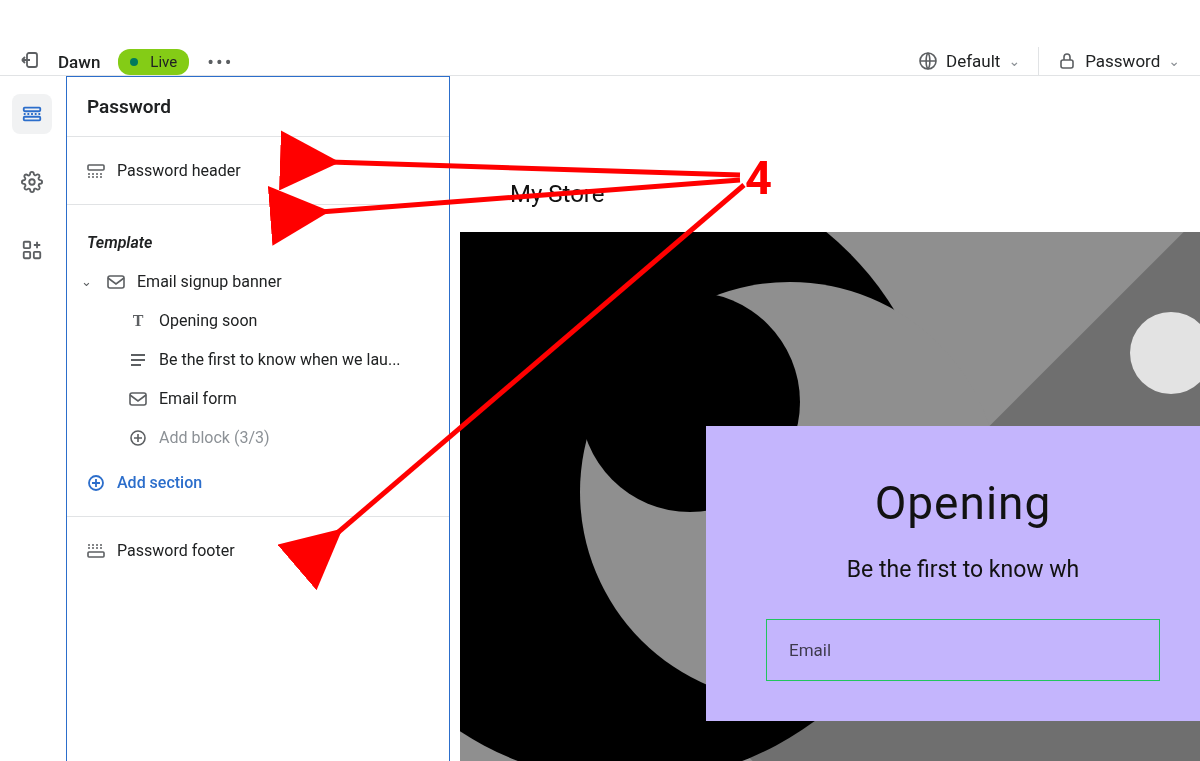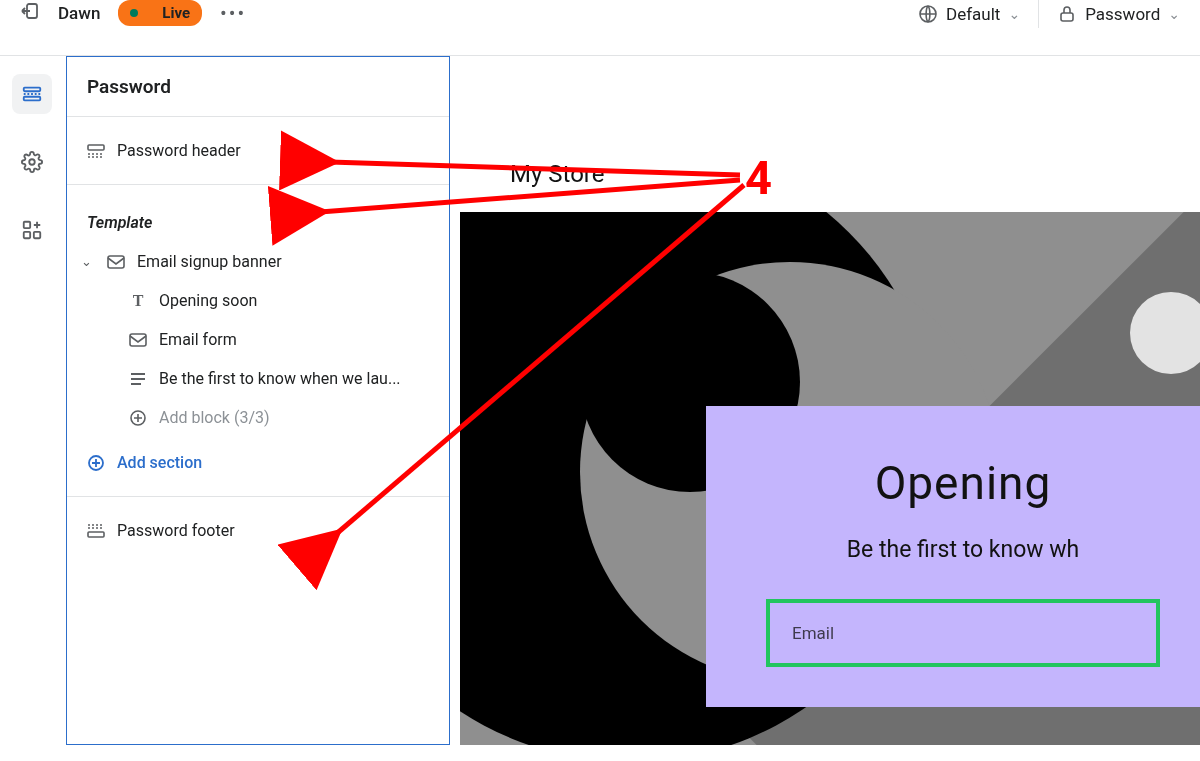--- a/index.html
+++ b/index.html
@@ -1,21 +1,21 @@
 <!DOCTYPE html>
 <html><head>
 <meta charset="utf-8">
 <style>
   * { box-sizing: border-box; margin: 0; padding: 0; }
   body { font-family: -apple-system, BlinkMacSystemFont, "Segoe UI", Roboto, Helvetica, Arial, sans-serif; width:1200px; height:761px; overflow:hidden; background:#fff; color:#202223; }
-  .topbar { height:56px; border-bottom:1px solid #e1e3e5; display:flex; align-items:flex-start; padding:0 20px; justify-content:space-between; }
+  .topbar { height:76px; border-bottom:1px solid #e1e3e5; display:flex; align-items:flex-end; padding:0 20px; justify-content:space-between; }
   .topbar-left, .topbar-right { display:flex; align-items:center; gap:18px; }
   .exit-icon svg { width:20px; height:20px; color:#5c5f62; }
   .theme-name { font-size:17px; font-weight:500; color:#202223; }
-  .badge-live { display:flex; align-items:center; gap:24px; background:#f97316; color:#202223; padding:4px 12px; border-radius:12px; font-size:15px; font-weight:700; }
+  .badge-live { display:flex; align-items:center; gap:12px; background:#84cc16; color:#202223; padding:4px 12px; border-radius:12px; font-size:15px; font-weight:400; }
   .dot-green { width:8px; height:8px; border-radius:50%; background:#007a5c; }
   .kebab { font-size:20px; color:#5c5f62; letter-spacing:2px; cursor:pointer; }
   .top-drop { display:flex; align-items:center; gap:8px; font-size:17px; color:#202223; cursor:pointer; }
   .top-drop .ico { width:20px; height:20px; color:#5c5f62; display:flex; align-items:center; justify-content:center;}
   .divider-v { width:1px; height:28px; background:#e1e3e5; }
   .chev { color:#8c9196; font-size:14px;}
   .body-row { display:flex; height:689px; }
   .iconrail { width:64px; display:flex; flex-direction:column; align-items:center; padding-top:18px; gap:28px; }
   .rail-btn { width:40px; height:40px; border-radius:8px; display:flex; align-items:center; justify-content:center; color:#5c5f62; cursor:pointer;}
   .rail-btn.active { background:#f1f2f3; color:#2c6ecb; }
@@ -36,21 +36,21 @@
   .pv-header{ position:absolute; left:60px; top:56px; font-size:24px; color:#121212;margin-top:48px; }
   .pv-hero{ position:absolute; left:10px; top:156px; right:0; height:600px; background:#8f8f8f; overflow:hidden;}
   .shape1{position:absolute; width:620px; height:620px; border-radius:50%; background:#000; left:-140px; top:-70px;}
   .shape2{position:absolute; width:420px; height:420px; border-radius:50%; background:#8f8f8f; left:120px; top:50px;}
   .shape3{position:absolute; width:220px; height:220px; border-radius:50%; background:#000; left:120px; top:60px;}
   .shape4{position:absolute; width:900px; height:900px; transform:rotate(45deg); background:#6f6f6f; left:430px; top:30px;}
   .shape5{position:absolute; width:82px; height:82px; border-radius:50%; background:#e3e3e3; left:670px; top:80px;}
   .pv-card{position:absolute; left:256px; right:0; top:350px; background:#c4b5fd; padding:50px 40px 40px 60px;}
   .pv-title{font-size:46px; color:#121212; text-align:center; letter-spacing:1px;}
   .pv-sub{font-size:23px; color:#121212; margin-top:26px; text-align:center;}
-  .pv-email{margin-top:36px; border:4px solid #22c55e; padding:20px 22px; font-size:17px; color:rgba(18,18,18,0.75); }
+  .pv-email{margin-top:36px; border:1px solid #22c55e; padding:20px 22px; font-size:17px; color:rgba(18,18,18,0.75); }
   .anno-num{ color:#ff0000; font-size:47px; font-weight:700; position:absolute; left:745px; top:150px;}
   svg.arrows{position:absolute; left:0; top:0; width:1200px; height:761px; pointer-events:none;}
 </style>
 </head>
 <body>
 
 <div class="topbar">
   <div class="topbar-left">
     <span class="exit-icon">
       <svg viewBox="0 0 20 20" fill="none" stroke="currentColor" stroke-width="1.8">
@@ -145,35 +145,35 @@
         <span>Email signup banner</span>
       </div>
 
       <div class="row indent2">
         <span class="icolead" style="font-weight:700; font-family:serif;">T</span>
         <span>Opening soon</span>
       </div>
 
       <div class="row indent2">
         <span class="icolead">
+          <svg viewBox="0 0 18 18" stroke="currentColor" stroke-width="1.8">
+              <path d="M2 4h14M2 9h14M2 14h10"></path>
+            </svg>
+        </span>
+        <span class="ellipsis">Be the first to know when we lau...</span>
+      </div>
+
+      <div class="row indent2">
+        <span class="icolead">
           <svg viewBox="0 0 18 18" fill="none" stroke="currentColor" stroke-width="1.6">
               <rect x="1" y="3" width="16" height="12" rx="2"></rect>
               <path d="M1 5l8 6 8-6"></path>
             </svg>
         </span>
         <span>Email form</span>
-      </div>
-
-      <div class="row indent2">
-        <span class="icolead">
-          <svg viewBox="0 0 18 18" stroke="currentColor" stroke-width="1.8">
-              <path d="M2 4h14M2 9h14M2 14h10"></path>
-            </svg>
-        </span>
-        <span class="ellipsis">Be the first to know when we lau...</span>
       </div>
 
       <div class="row indent2 muted">
         <span class="icolead">
           <svg viewBox="0 0 18 18" fill="none" stroke="currentColor" stroke-width="1.6">
               <circle cx="9" cy="9" r="7"></circle>
               <path d="M9 5v8M5 9h8"></path>
             </svg>
         </span>
         <span>Add block (3/3)</span>

